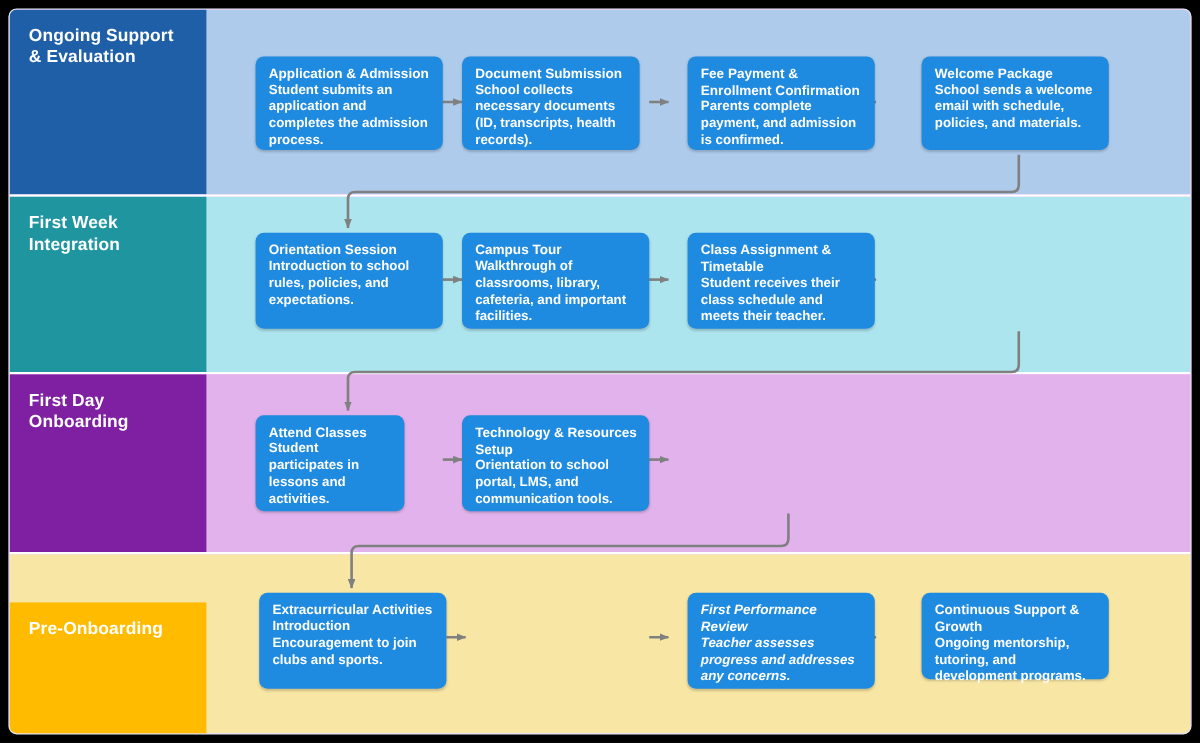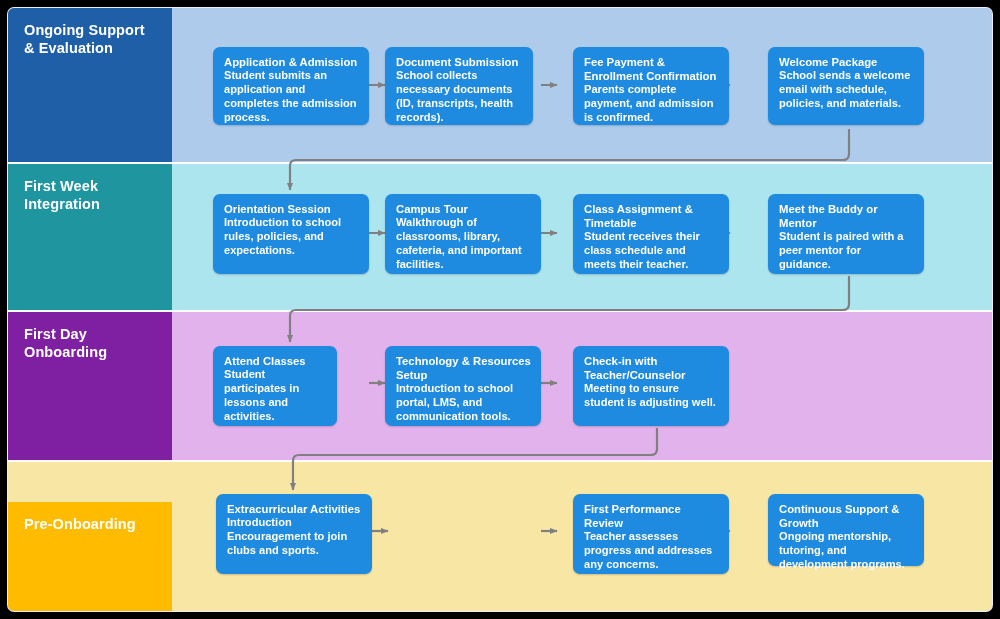--- a/index.html
+++ b/index.html
@@ -122,44 +122,36 @@
     <span class="d">Introduction to school rules, policies, and expectations.</span>
   </div>
   <div class="node" style="left:377px;top:186px;width:156px;height:80px;">
     <span class="t">Campus Tour</span>
     <span class="d">Walkthrough of classrooms, library, cafeteria, and important facilities.</span>
   </div>
   <div class="node" style="left:565px;top:186px;width:156px;height:80px;">
     <span class="t">Class Assignment &amp; Timetable</span>
     <span class="d">Student receives their class schedule and meets their teacher.</span>
   </div>
-  <div class="node" style="left:760px;top:186px;width:156px;height:80px;">
-    <span class="t">Meet the Buddy or Mentor</span>
-    <span class="d">Student is paired with a peer mentor for guidance.</span>
-  </div>
 
   <div class="node" style="left:205px;top:338px;width:124px;height:80px;">
     <span class="t">Attend Classes</span>
     <span class="d">Student participates in lessons and activities.</span>
   </div>
   <div class="node" style="left:377px;top:338px;width:156px;height:80px;">
     <span class="t">Technology &amp; Resources Setup</span>
-    <span class="d">Introduction to school portal, LMS, and communication tools.</span>
-  </div>
-  <div class="node" style="left:565px;top:338px;width:156px;height:80px;">
-    <span class="t">Check-in with Teacher/Counselor</span>
-    <span class="d">Meeting to ensure student is adjusting well.</span>
+    <span class="d">Orientation to school portal, LMS, and communication tools.</span>
   </div>
 
   <div class="node" style="left:208px;top:486px;width:156px;height:80px;">
     <span class="t">Extracurricular Activities</span>
     <span class="d">Introduction</span>
     <span class="d">Encouragement to join clubs and sports.</span>
   </div>
-  <div class="node" style="left:565px;top:486px;width:156px;height:80px;">
+  <div class="node" style="left:565px;top:486px;width:156px;height:80px;font-style:italic;">
     <span class="t">First Performance Review</span>
     <span class="d">Teacher assesses progress and addresses any concerns.</span>
   </div>
   <div class="node" style="left:760px;top:486px;width:156px;height:72px;">
     <span class="t">Continuous Support &amp; Growth</span>
     <span class="d">Ongoing mentorship, tutoring, and development programs.</span>
   </div>
 
 </div>
 

